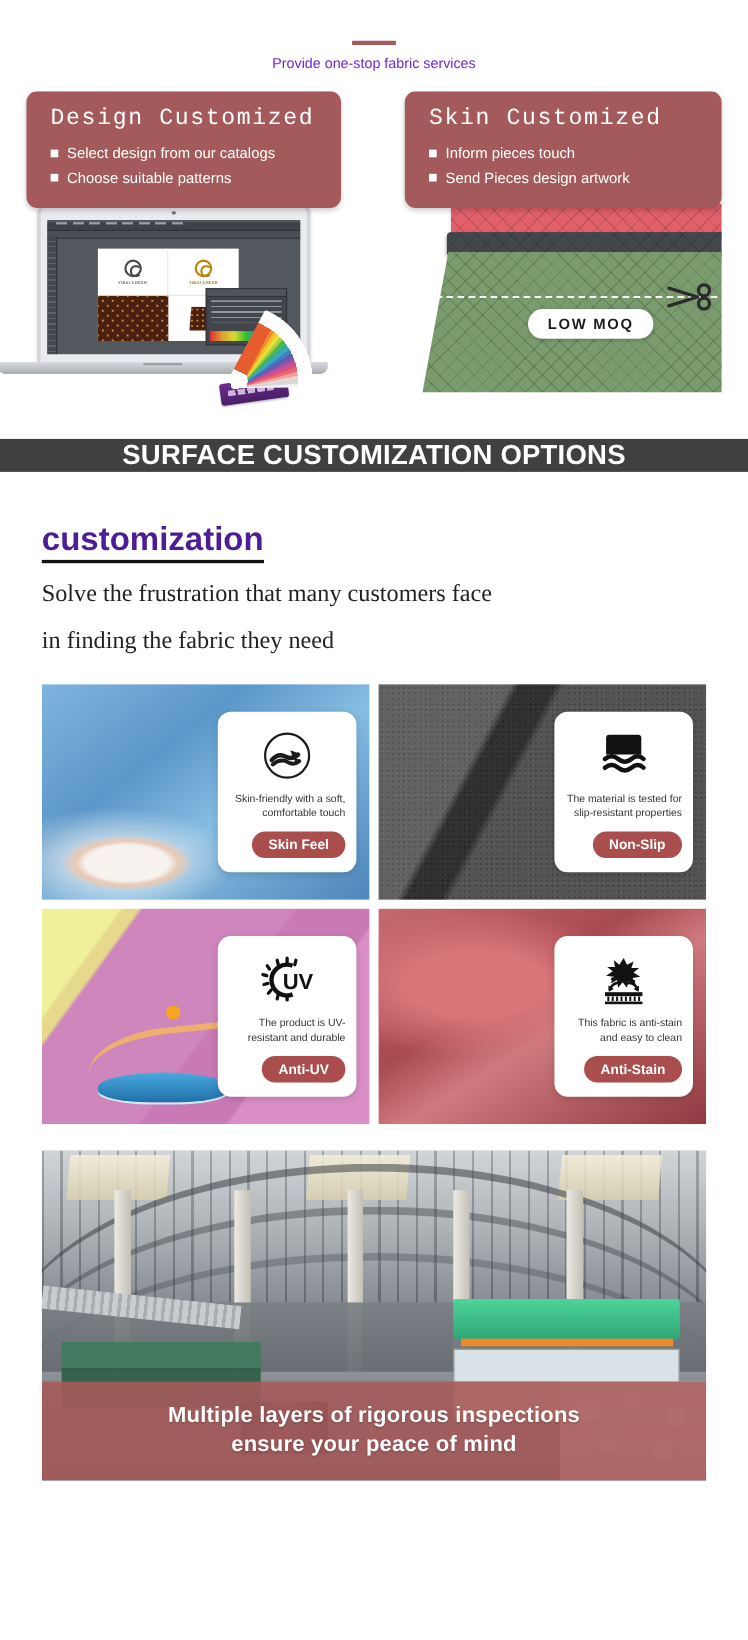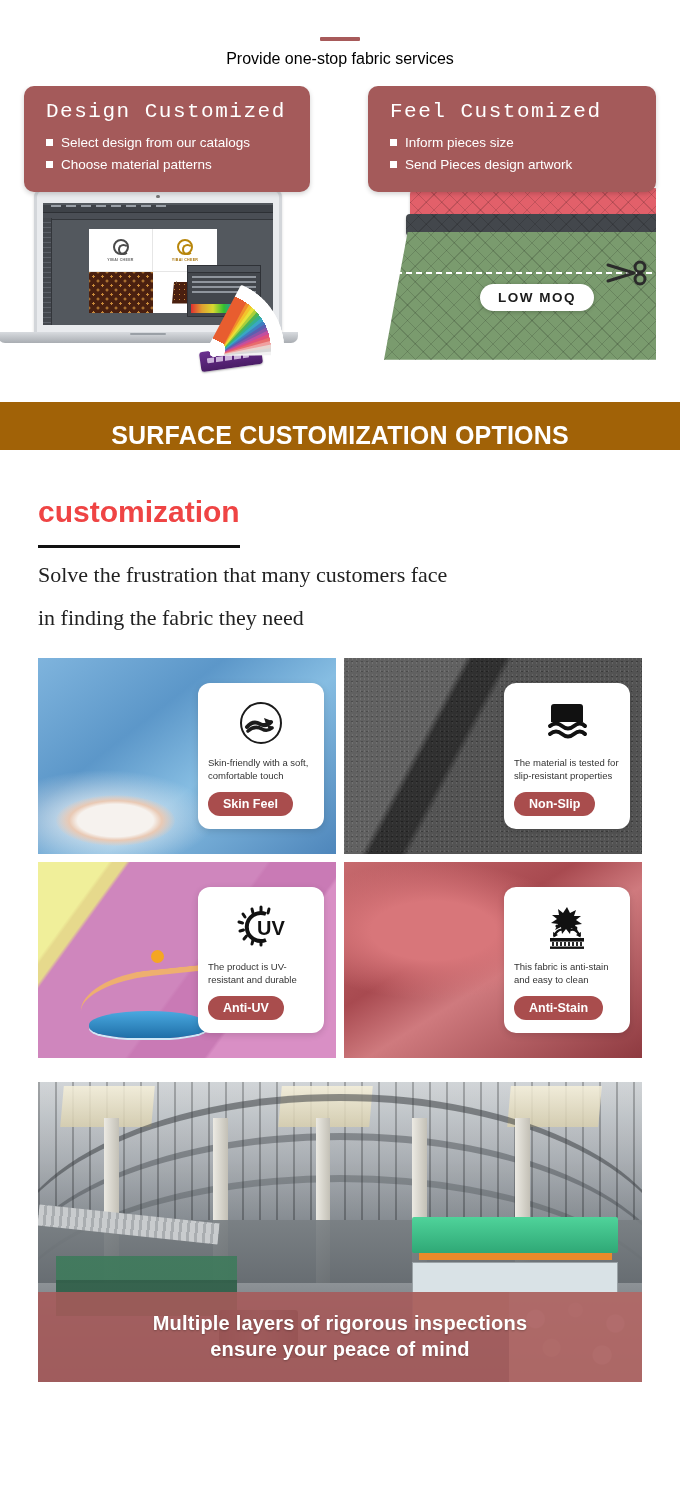--- a/index.html
+++ b/index.html
@@ -22,21 +22,21 @@
   .header-title {
     font-family: "Liberation Serif", serif;
     font-size: 25px; letter-spacing: 0.6px; color: #151515;
     white-space: nowrap; font-weight: 400;
   }
   .header-dash {
     width: 40px; height: 4px; background: #A75A5A;
     margin: 9px auto 0; border-radius: 1px;
   }
   .header-sub {
-    margin-top: 9px; font-size: 16px; color: #000000; font-weight: 400;
+    margin-top: 9px; font-size: 13px; color: #6d28d9; font-weight: 400;
   }
 
   
   .cust-wrap {
     position: relative; margin-top: 18px; height: 310px;
     overflow: hidden;
   }
   .cust-col { position: absolute; top: 0; }
   .cust-col.left  { left: 24px;  width: 286px; }
   .cust-col.right { left: 368px; width: 288px; }
@@ -214,37 +214,37 @@
   .moq-badge {
     position: absolute; left: 112px; top: 104px;
     background: #ffffff; border-radius: 999px;
     padding: 6px 18px; font-size: 13.5px; font-weight: bold;
     letter-spacing: 1.5px; color: #1b1b1b;
     box-shadow: 0 1px 4px rgba(0,0,0,.22);
   }
 
   
   .banner {
-    width: 100%; height: 48px; background: #a16207;
+    width: 100%; height: 30px; background: #404040;
     display: flex; align-items: flex-end; justify-content: center;
     margin-top: 6px;
   }
   .banner-text {
     color: #fff; font-size: 25px; font-weight: bold; letter-spacing: .2px;
   }
 
   
   .intro { padding: 34px 40px 0 38px; }
   .intro-small {
     font-size: 12.5px; color: #2e2e2e; line-height: 1.62; max-width: 400px;
   }
   .intro-kw {
     display: inline-block; margin-top: 11px;
-    font-size: 30px; font-weight: bold; color: #ef4444;
-    border-bottom: 3px solid #111; padding-bottom: 16px; line-height: 1.12;
+    font-size: 30px; font-weight: bold; color: #4c1d95;
+    border-bottom: 3px solid #111; padding-bottom: 1px; line-height: 1.12;
   }
   .intro-big {
     font-family: "Liberation Serif", serif;
     font-size: 22px; color: #222; line-height: 1.5; margin-top: 10px;
   }
 
   
   .grid {
     display: grid; grid-template-columns: 1fr 1fr;
     gap: 8px; padding: 24px 38px 0 38px;
@@ -296,21 +296,21 @@
   }
   .bg-red {
     background:
       radial-gradient(ellipse 70% 50% at 30% 35%, #d8767a 0 30%, rgba(216,118,122,0) 70%),
       linear-gradient(148deg, #c76a6e 0%, #a84a50 38%, #cf7a7e 55%, #8e3a40 100%);
   }
 
   .info-card {
     position: relative; z-index: 2; margin-right: 12px;
     width: 126px; background: #fff; border-radius: 12px;
-    padding: 14px 10px 13px; text-align: left;
+    padding: 14px 10px 13px; text-align: right;
     box-shadow: 0 2px 7px rgba(0,0,0,.14);
   }
   .info-icon {
     height: 52px; display: flex; align-items: center; justify-content: center;
     margin-bottom: 7px;
   }
   .info-desc {
     font-size: 9.5px; color: #333; line-height: 1.42; min-height: 27px;
   }
   .info-pill {
@@ -417,21 +417,21 @@
   <div class="cust-col left">
     <div class="cust-card">
       <div class="cust-card-title">Design Customized</div>
       <ul class="cust-list">
         <li>
           <span class="bullet-sq"></span>
           <span>Select design from our catalogs</span>
         </li>
         <li>
           <span class="bullet-sq"></span>
-          <span>Choose material patterns</span>
+          <span>Choose suitable patterns</span>
         </li>
       </ul>
     </div>
 
     <div class="scene">
       <div class="laptop">
         <div class="laptop-cam"></div>
         <div class="laptop-screen">
           <div class="ps-menubar"></div>
           <div class="ps-optbar"></div>
@@ -480,25 +480,25 @@
           <div class="fan-blade" style="background: linear-gradient(90deg, rgb(255, 255, 255) 0px, rgb(255, 255, 255) 18%, rgb(243, 195, 44) 18%, rgb(243, 195, 44) 82%, rgb(255, 255, 255) 82%, rgb(255, 255, 255) 100%); transform: rotate(-54.8deg); z-index: 28;"></div>
           <div class="fan-blade" style="background: linear-gradient(90deg, rgb(255, 255, 255) 0px, rgb(255, 255, 255) 18%, rgb(240, 144, 42) 18%, rgb(240, 144, 42) 82%, rgb(255, 255, 255) 82%, rgb(255, 255, 255) 100%); transform: rotate(-58.4deg); z-index: 29;"></div>
           <div class="fan-blade" style="background: linear-gradient(90deg, rgb(255, 255, 255) 0px, rgb(255, 255, 255) 18%, rgb(232, 93, 47) 18%, rgb(232, 93, 47) 82%, rgb(255, 255, 255) 82%, rgb(255, 255, 255) 100%); transform: rotate(-62deg); z-index: 30;"></div>
         <div class="fan-handle"></div>
       </div>
     </div>
   </div>
 
   <div class="cust-col right">
     <div class="cust-card">
-      <div class="cust-card-title">Feel Customized</div>
+      <div class="cust-card-title">Skin Customized</div>
       <ul class="cust-list">
         <li>
           <span class="bullet-sq"></span>
-          <span>Inform pieces size</span>
+          <span>Inform pieces touch</span>
         </li>
         <li>
           <span class="bullet-sq"></span>
           <span>Send Pieces design artwork</span>
         </li>
       </ul>
     </div>
 
     <div class="fabric-scene">
       <div class="fab-red quilt"></div>

